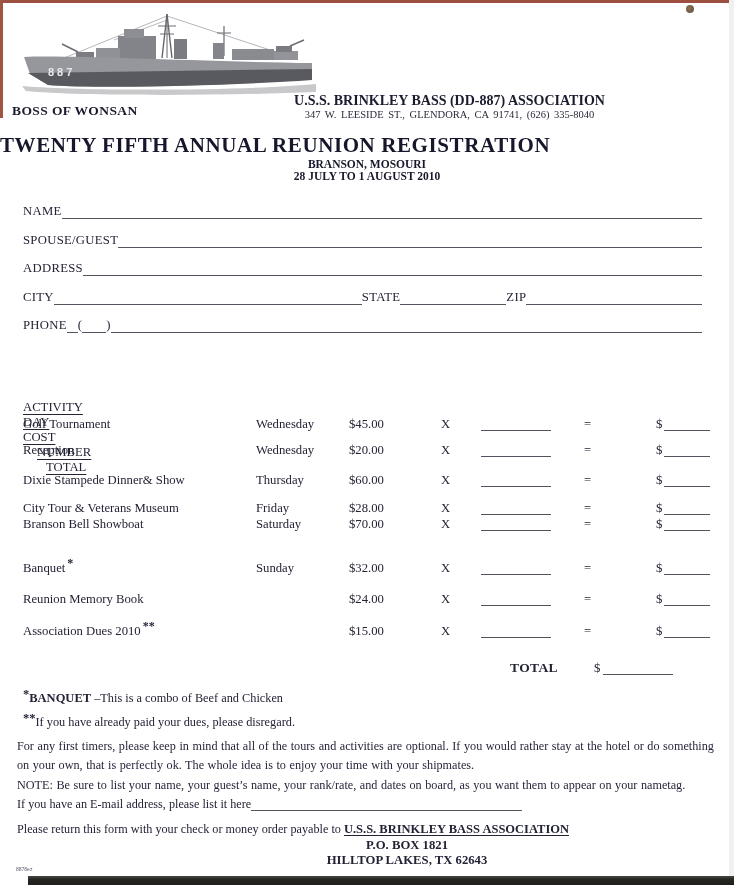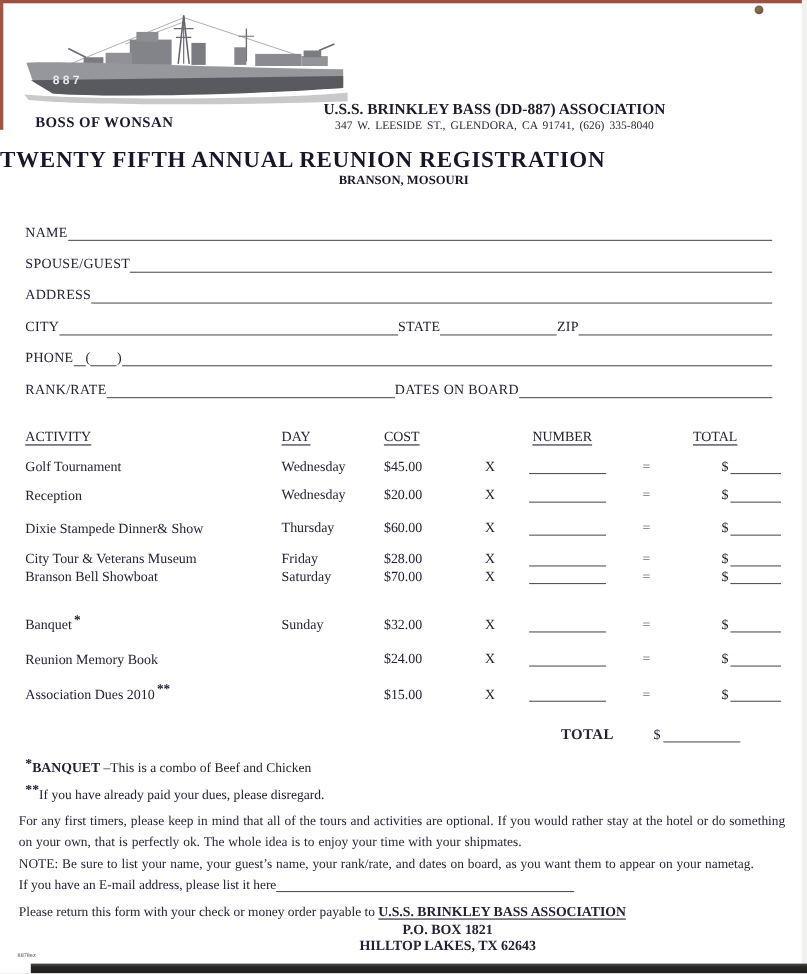--- a/index.html
+++ b/index.html
@@ -8,40 +8,40 @@
     background:#ffffff; overflow:hidden;
     font-family:"Liberation Serif","DejaVu Serif",serif;
     color:#232336;
   }
   .edge-top{position:absolute;top:0;left:0;width:734px;height:3px;background:#9d4f40;}
   .edge-left{position:absolute;top:0;left:0;width:3px;height:118px;background:#a05543;}
   .edge-right{position:absolute;top:0;right:0;width:5px;height:885px;background:#f0f0ee;}
   .corner-dot{position:absolute;left:686px;top:5px;width:8px;height:8px;border-radius:50%;
     background:radial-gradient(circle at 40% 40%, #8a7458, #5d4c36);}
   .ship{position:absolute;left:18px;top:6px;width:302px;height:98px;}
-  .boss{position:absolute;left:32px;top:103px;font-weight:bold;font-size:13.5px;letter-spacing:.4px;color:#1b1b2e;}
+  .boss{position:absolute;left:12px;top:103px;font-weight:bold;font-size:13.5px;letter-spacing:.4px;color:#1b1b2e;}
   .assoc-name{position:absolute;left:257px;top:93px;width:385px;text-align:center;
     font-weight:bold;font-size:14px;color:#1b1b2e;}
   .assoc-addr{position:absolute;left:257px;top:109px;width:385px;text-align:center;
     font-size:10.5px;word-spacing:2px;color:#2a2a3c;}
   .title-main{position:absolute;left:0;top:133px;width:734px;
     font-weight:bold;font-size:21px;letter-spacing:.6px;color:#17172c;}
   .title-loc{position:absolute;left:0;top:158px;width:734px;text-align:center;
     font-weight:bold;font-size:11.5px;color:#17172c;}
   .title-dates{position:absolute;left:0;top:170px;width:734px;text-align:center;
     font-weight:bold;font-size:11.5px;color:#17172c;}
 
   .frow{position:absolute;left:23px;right:32px;height:17px;display:flex;align-items:flex-end;
     font-size:12.7px;letter-spacing:.3px;}
   .frow .lbl{white-space:nowrap;line-height:1;padding-bottom:1px;}
   .blank{border-bottom:1px solid #54545e;align-self:flex-end;height:1px;}
   .gr{flex:1;}
   .w{flex:none;}
 
-  .thead{position:absolute;left:23px;right:24px;top:390px;display:flex;font-size:12.7px;font-weight:normal;}
+  .thead{position:absolute;left:23px;right:24px;top:400px;display:flex;font-size:12.7px;font-weight:normal;flex-direction:column;}
   .thead span{text-decoration:underline;text-underline-offset:3px;}
   .col-act{width:233px;} .col-day{width:93px;} .col-cost{width:89px;} .col-x{width:32px;}
   .col-num{width:85px;} .col-eq{width:52px;} .col-tot{flex:1;}
   .thead .col-num{padding-left:0;} .thead .num-in{margin-left:14px;display:inline-block;}
   .thead .tot-in{margin-left:23px;display:inline-block;}
 
   .trow{position:absolute;left:23px;right:24px;height:17px;display:flex;align-items:flex-end;font-size:12.7px;}
   .trow>span{line-height:1;}
   .c-act{width:233px;} .c-day{width:93px;} .c-cost{width:89px;} .c-x{width:32px;padding-left:3px;}
   .c-num{width:85px;display:flex;align-items:flex-end;}
@@ -107,20 +107,21 @@
       <text x="30" y="70" font-size="11" font-weight="bold" letter-spacing="3" fill="#e9e9ec" font-family="Liberation Sans, sans-serif">887</text>
     </svg>
   </div>
 
   <div class="boss">BOSS OF WONSAN</div>
   <div class="assoc-name">U.S.S. BRINKLEY BASS (DD-887) ASSOCIATION</div>
   <div class="assoc-addr">347 W. LEESIDE ST., GLENDORA, CA 91741, (626) 335-8040</div>
 
   <div class="title-main">TWENTY FIFTH ANNUAL REUNION REGISTRATION</div>
   <div class="title-loc">BRANSON, MOSOURI</div>
+  <div class="title-dates">28 JULY TO 1 AUGUST 2010</div>
 
   <div class="frow" style="top:202px">
     <span class="lbl">NAME</span>
     <span class="blank gr"></span>
   </div>
   <div class="frow" style="top:231px">
     <span class="lbl">SPOUSE/GUEST</span>
     <span class="blank gr"></span>
   </div>
   <div class="frow" style="top:259px">
@@ -134,26 +135,20 @@
     <span class="blank w" style="width:24px"></span>
     <span class="lbl">)</span>
     <span class="blank gr"></span>
   </div>
   <div class="frow" style="top:288px">
     <span class="lbl">CITY</span>
     <span class="blank w" style="width:308px"></span>
     <span class="lbl">STATE</span>
     <span class="blank w" style="width:106px"></span>
     <span class="lbl">ZIP</span>
-    <span class="blank gr"></span>
-  </div>
-  <div class="frow" style="top:345px">
-    <span class="lbl">RANK/RATE</span>
-    <span class="blank w" style="width:262px"></span>
-    <span class="lbl">DATES ON BOARD</span>
     <span class="blank gr"></span>
   </div>
 
   <div class="thead">
     <span class="col-act">ACTIVITY</span>
     <span class="col-day">DAY</span>
     <span class="col-cost">COST</span>
     <span class="col-x" style="text-decoration:none"></span>
     <span class="col-num"><span class="num-in">NUMBER</span></span>
     <span class="col-eq" style="text-decoration:none"></span>

